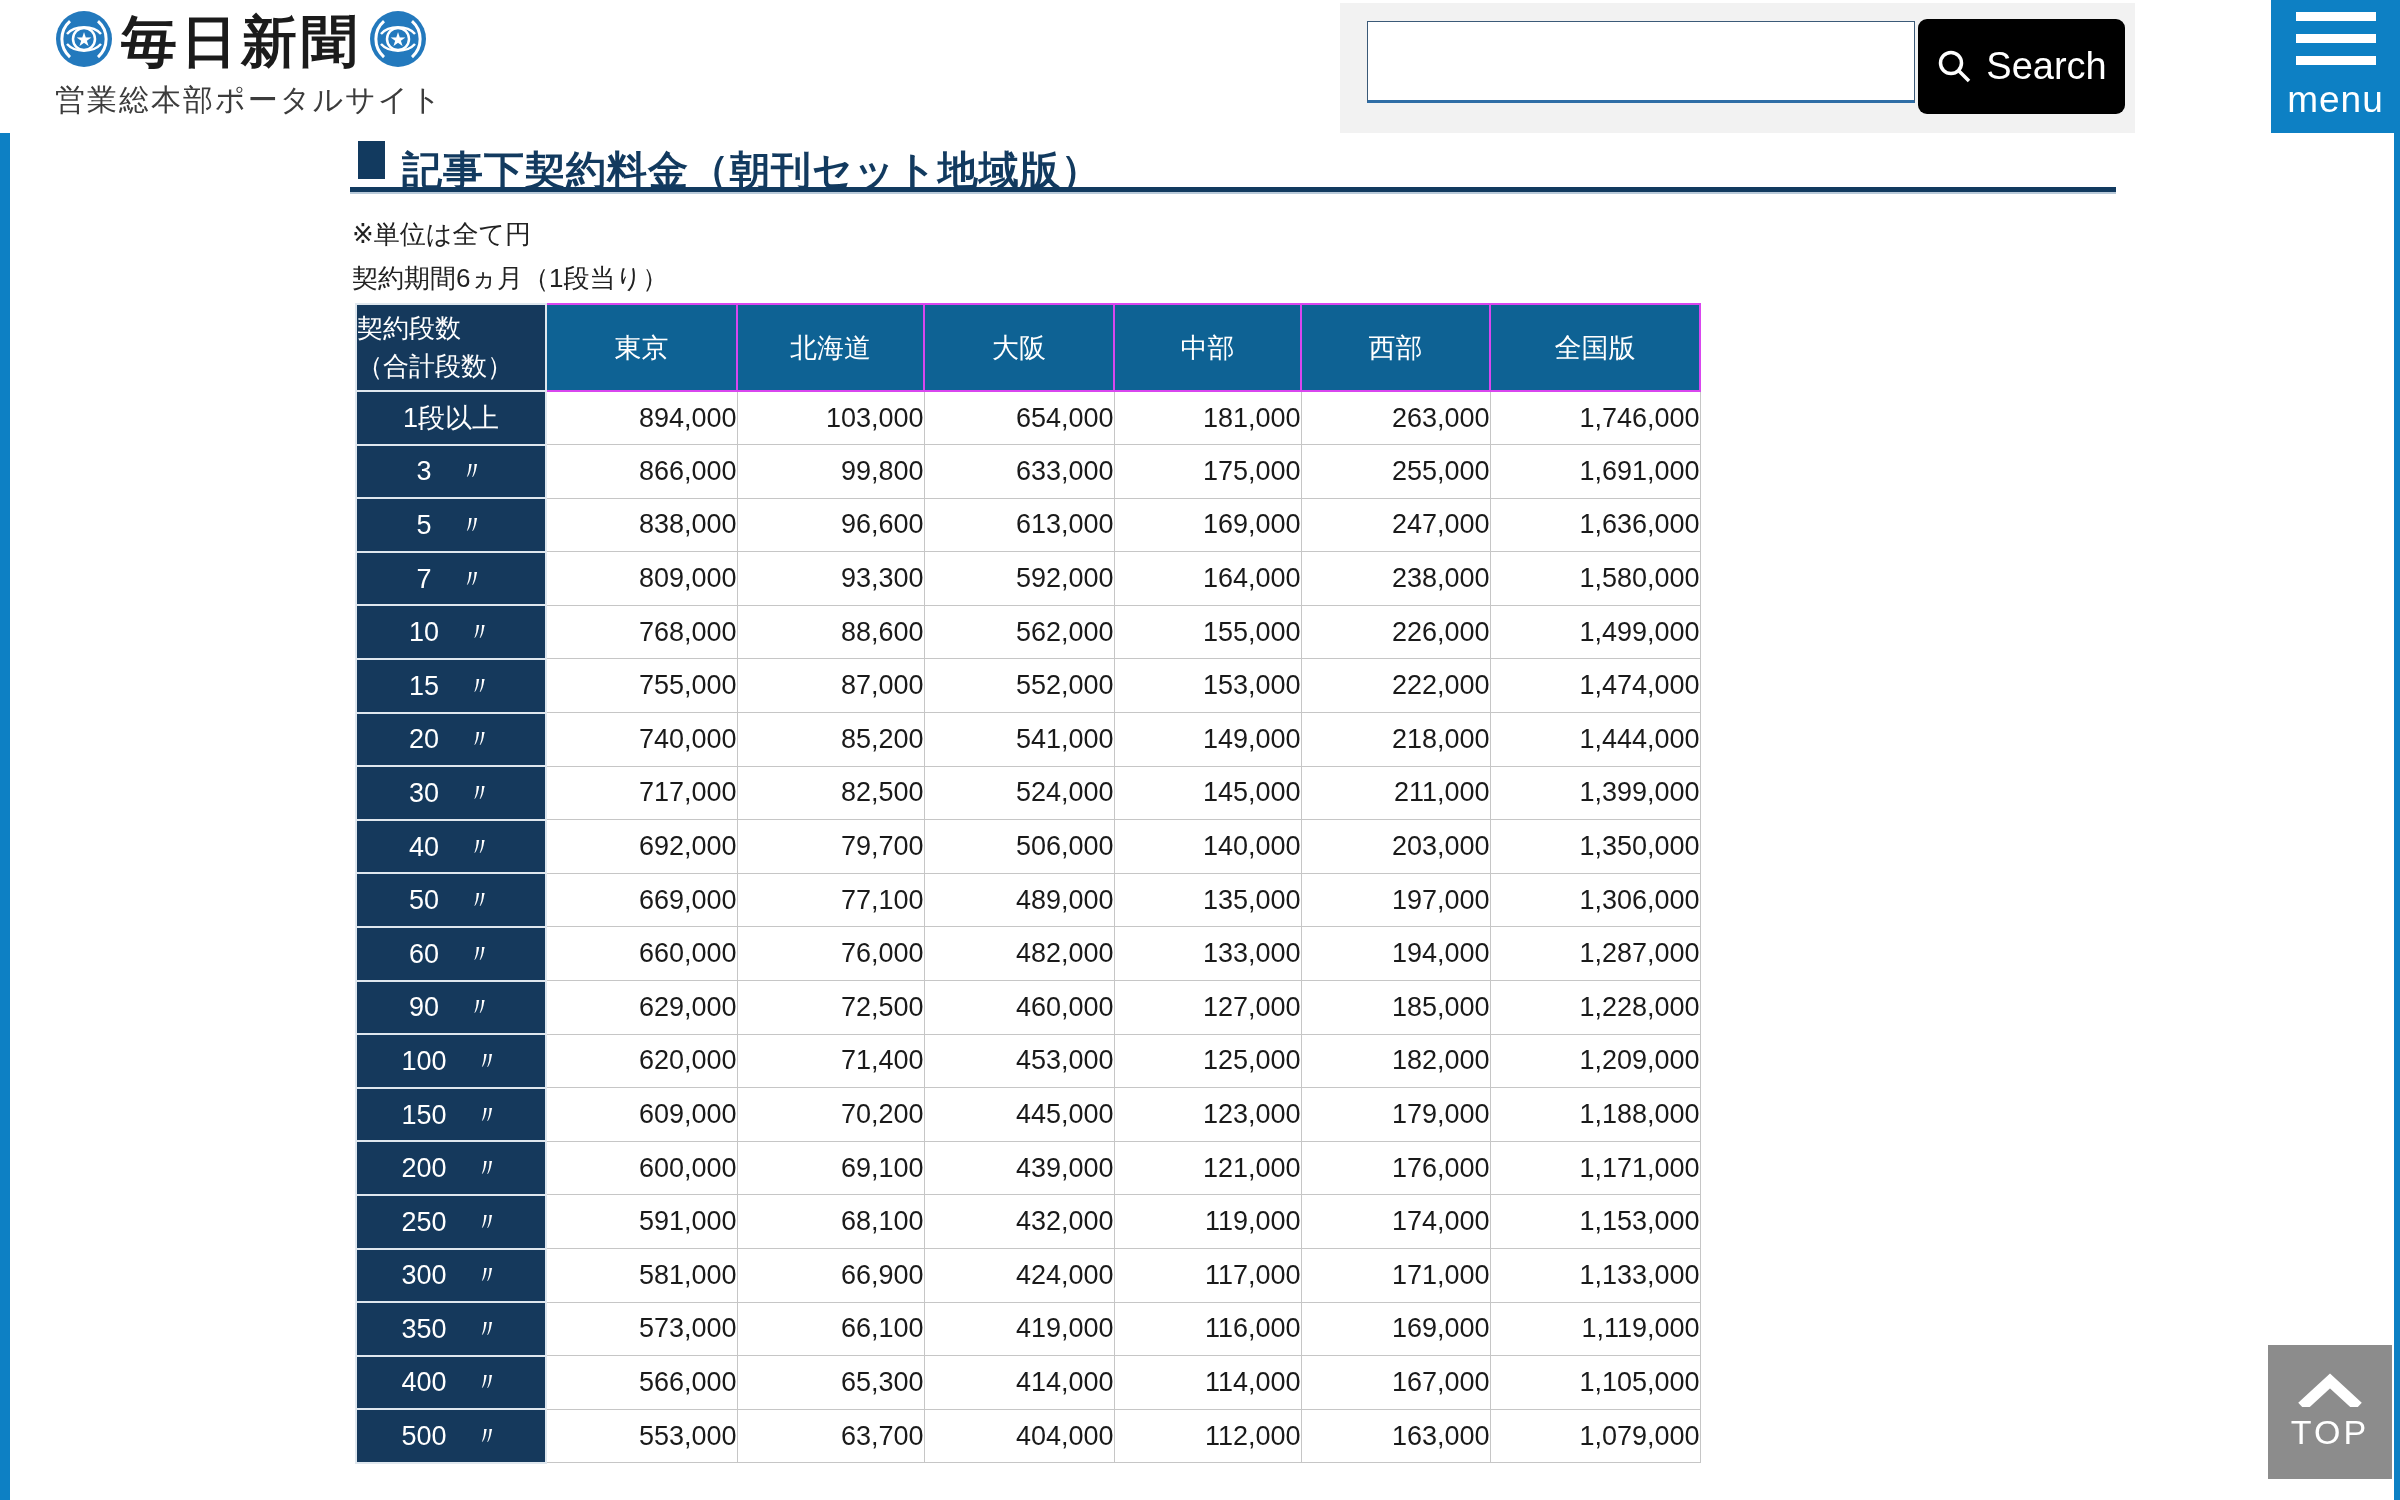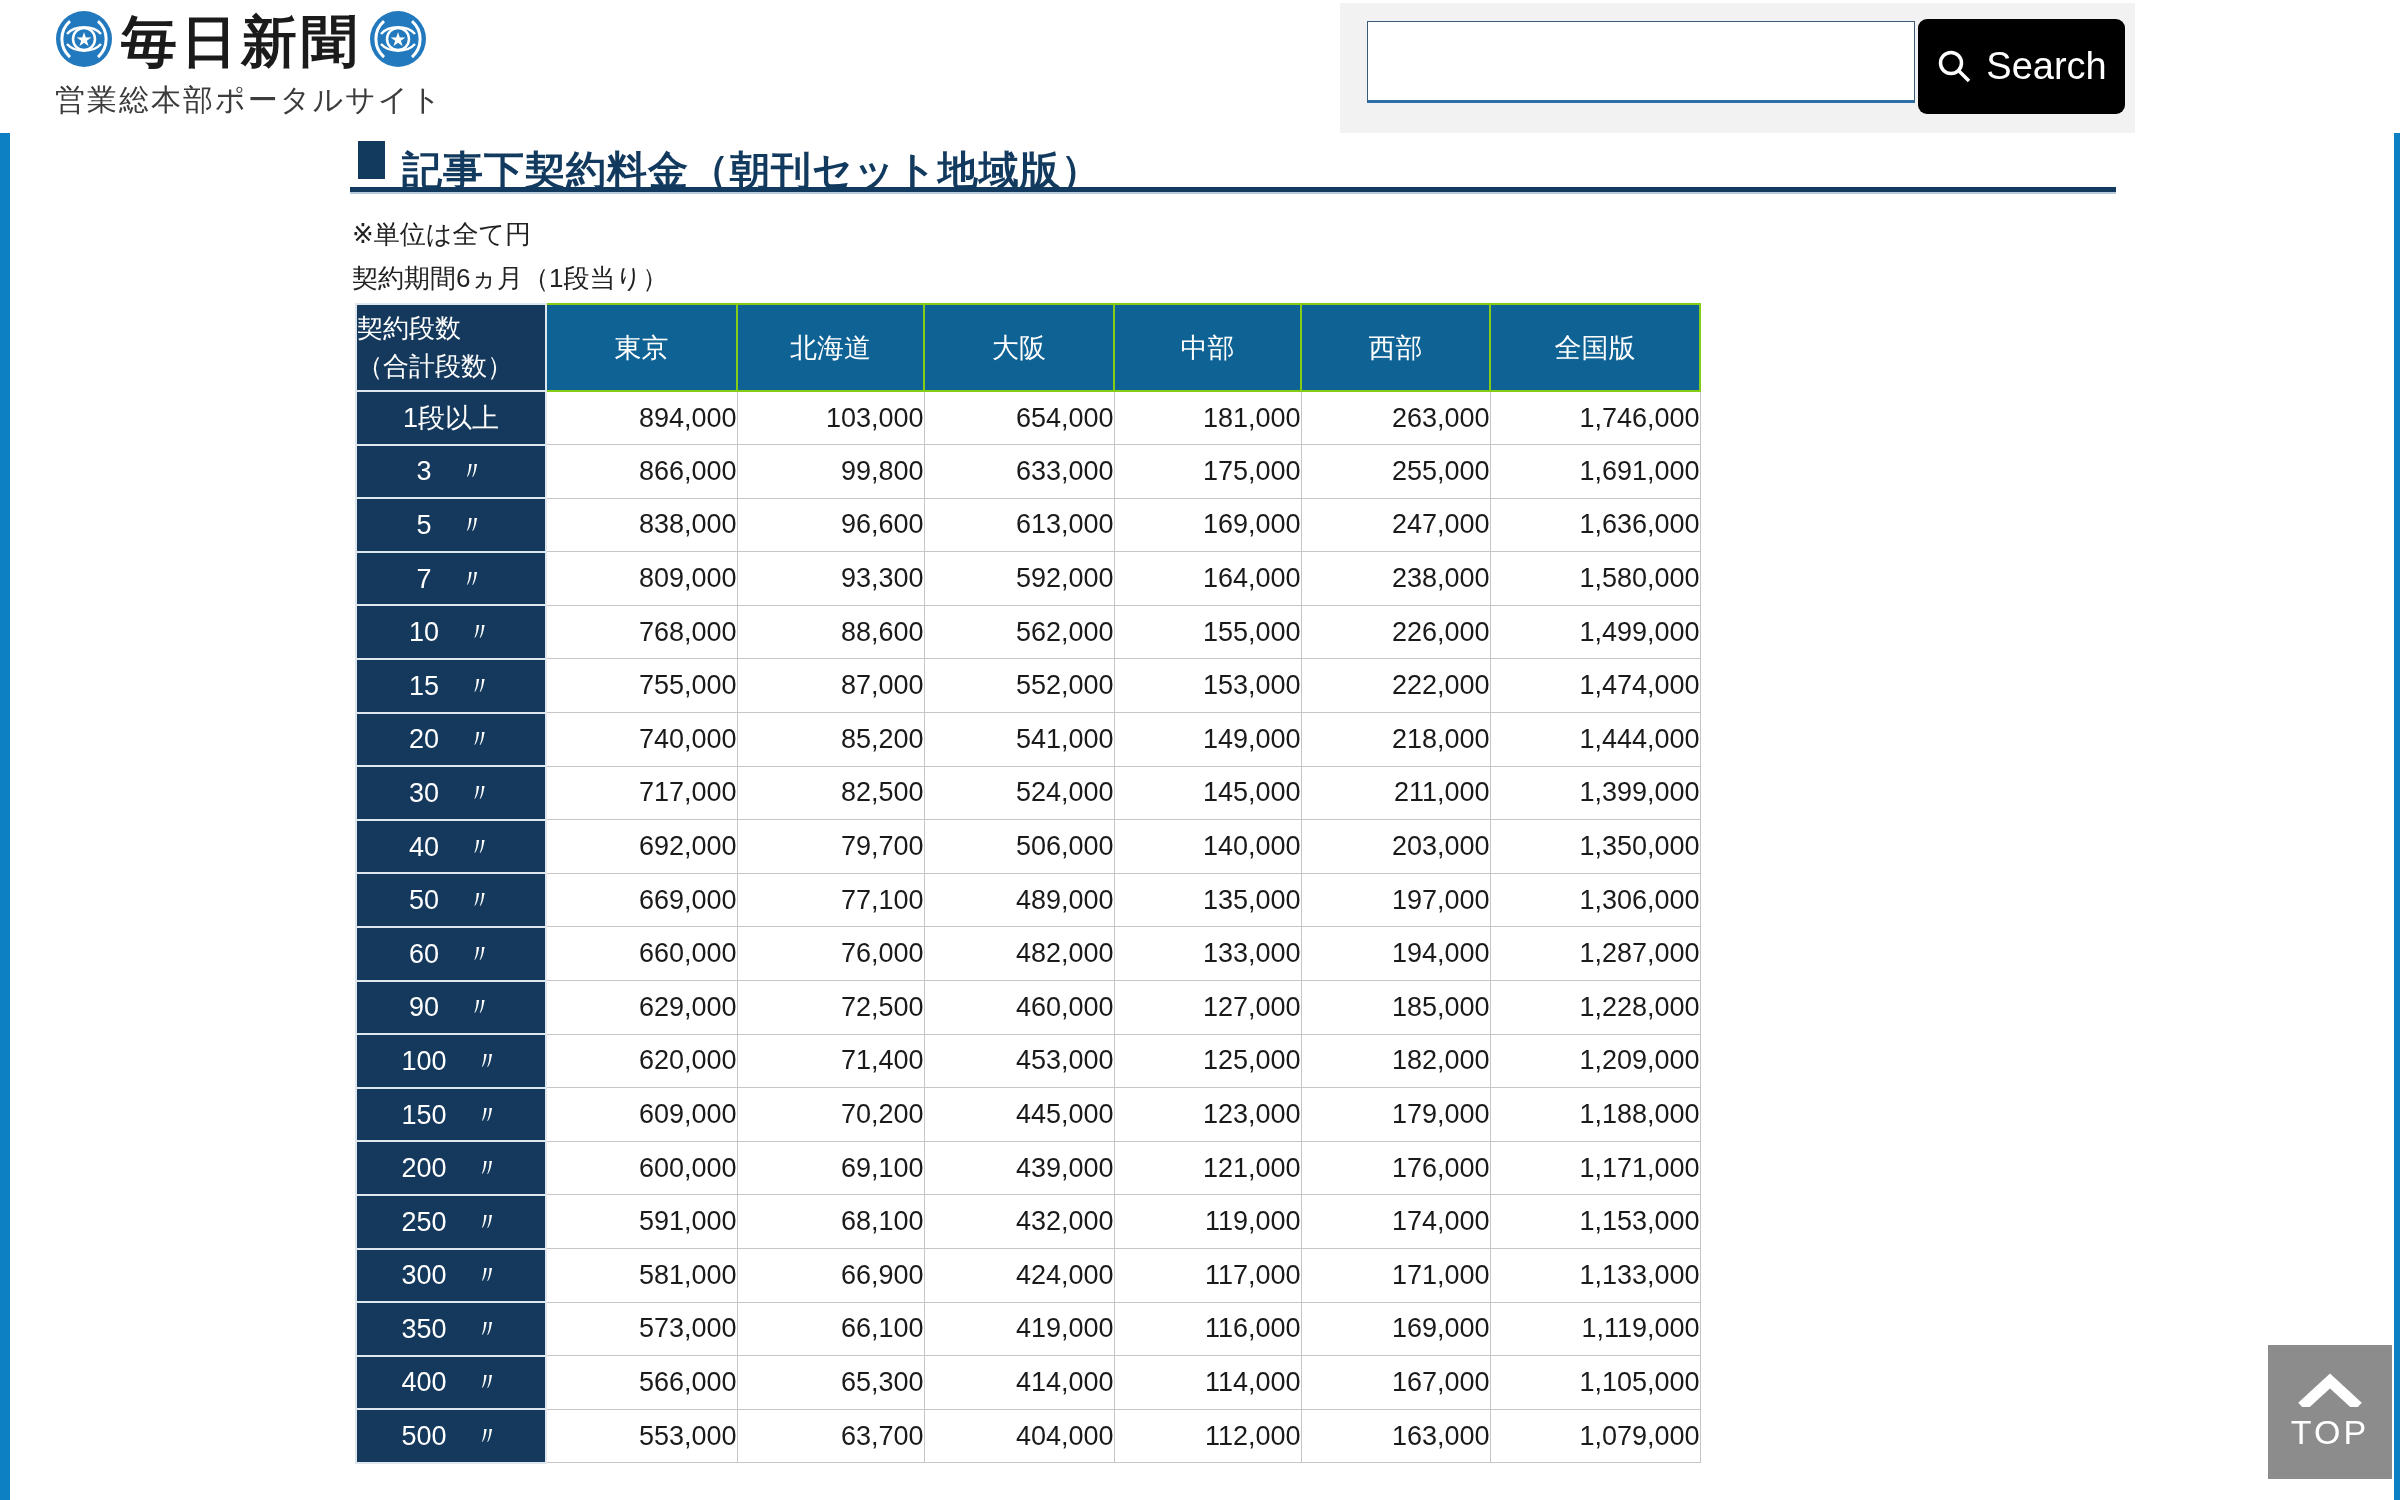--- a/index.html
+++ b/index.html
@@ -76,21 +76,21 @@
   }
   .price-table thead tr{height:87px;}
   .price-table tbody tr{height:53.6px;}
   .price-table th,.price-table td{padding:0;box-sizing:border-box;}
   .corner{
     background:#15395c;color:#fff;font-weight:normal;font-size:26px;line-height:1.45;
     border:2px solid #dfe7ee;text-align:left;
   }
   .col-head{
     background:#0e6294;color:#fff;font-weight:normal;font-size:27px;
-    border:2px solid #84cc16;text-align:center;
+    border:2px solid #d946ef;text-align:center;
   }
   .row-label{
     background:#15395c;color:#fff;text-align:center;font-size:27px;
     border:2px solid #dfe7ee;white-space:pre;
   }
   .price{
     background:#fff;text-align:right;padding-right:14px;font-size:27px;
     border:1px solid #c6c6c6;
   }
 
@@ -148,20 +148,28 @@
           <svg width="38" height="38" viewBox="0 0 38 38">
             <circle cx="15" cy="15" r="10.5" fill="none" stroke="#fff" stroke-width="3.5"></circle>
             <line x1="23" y1="23" x2="33" y2="33" stroke="#fff" stroke-width="3.5"></line>
           </svg>
         </span>
         <span>Search</span>
       </button>
     </div>
 
 
+    <button class="sq-btn menu-btn">
+      <span class="bars">
+        <span class="bar"></span>
+          <span class="bar"></span>
+          <span class="bar"></span>
+      </span>
+      <span class="menu-label">menu</span>
+    </button>
   </div>
 
   <div class="rail rail-left"></div>
   <div class="rail rail-right"></div>
 
   <div class="sec-bullet"></div>
   <div class="sec-title">記事下契約料金（朝刊セット地域版）</div>
   <div class="sec-rule"></div>
 
   <div class="note note-unit">※単位は全て円</div>

